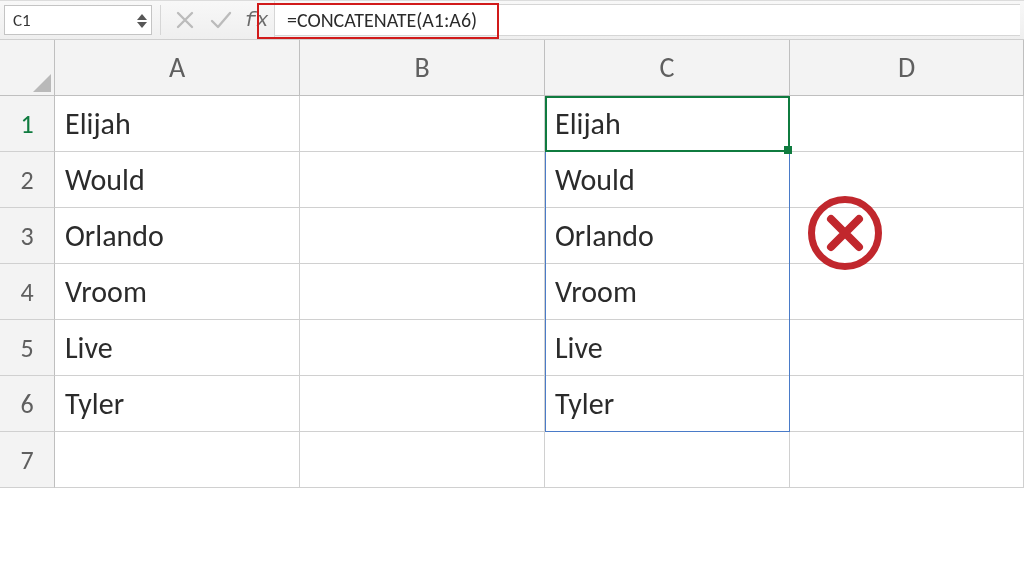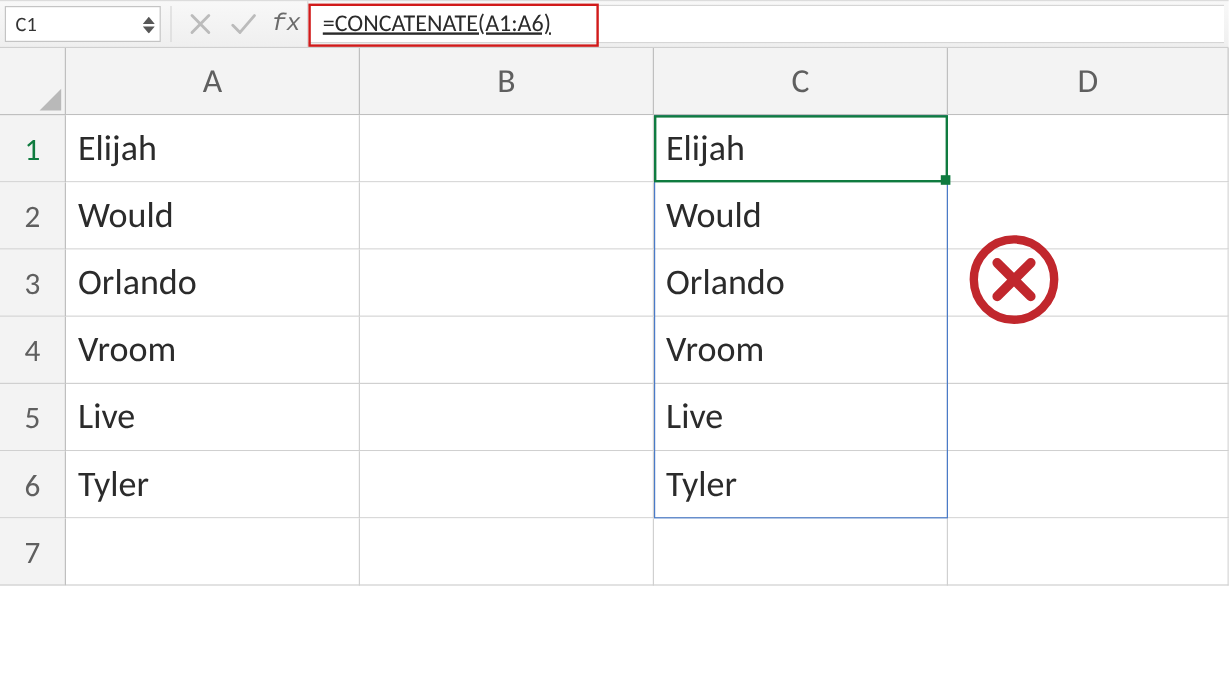--- a/index.html
+++ b/index.html
@@ -23,21 +23,21 @@
   body{width:1024px;height:582px;position:relative;overflow:hidden;}
 
   
   .fx-row{
     display:flex;align-items:stretch;height:40px;
     background:linear-gradient(#f8f8f8,#efefef);
     border-top:1px solid #dcdcdc;border-bottom:1px solid #cfcfcf;
     position:relative;
   }
   .name-box{
-    width:130px;display:flex;align-items:center;justify-content:space-between;
+    width:148px;display:flex;align-items:center;justify-content:space-between;
     background:#fff;border:1px solid #c4c4c4;margin:4px 0 4px 4px;
     padding:1px 4px 0 8px;font-size:17px;color:#333;
   }
   .stepper{display:flex;flex-direction:column;gap:0px;margin-left:6px;}
   .stepper svg{display:block;}
   .fb-sep{width:1px;background:#d6d6d6;margin:4px 6px 4px 8px;}
   .fb-btn{
     width:36px;display:flex;align-items:center;justify-content:center;
     color:#9c9c9c;font-size:22px;
   }
@@ -45,21 +45,20 @@
   .fx-label{
     width:36px;display:flex;align-items:center;justify-content:center;
     font-style:italic;font-family:Liberation Mono, monospace;font-size:20px;color:#6b6b6b;
     border-right:1px solid #d6d6d6;
   }
   .formula-input{
     flex:1;display:flex;align-items:center;background:#fff;
     border-top:1px solid #d6d6d6;border-bottom:1px solid #d6d6d6;
     padding:0 12px;font-size:20px;color:#2b2b2b;margin:3px 4px 3px 0;
     position:relative;
-    text-decoration:underline;
   }
   .hl-box{
     position:absolute;border:2px solid #d11a1a;pointer-events:none;
   }
 
   
   .sheet{position:relative;}
   .col-headers{display:flex;height:var(--header-row-h);}
   .corner{
     width:var(--col-rowhdr);height:100%;

